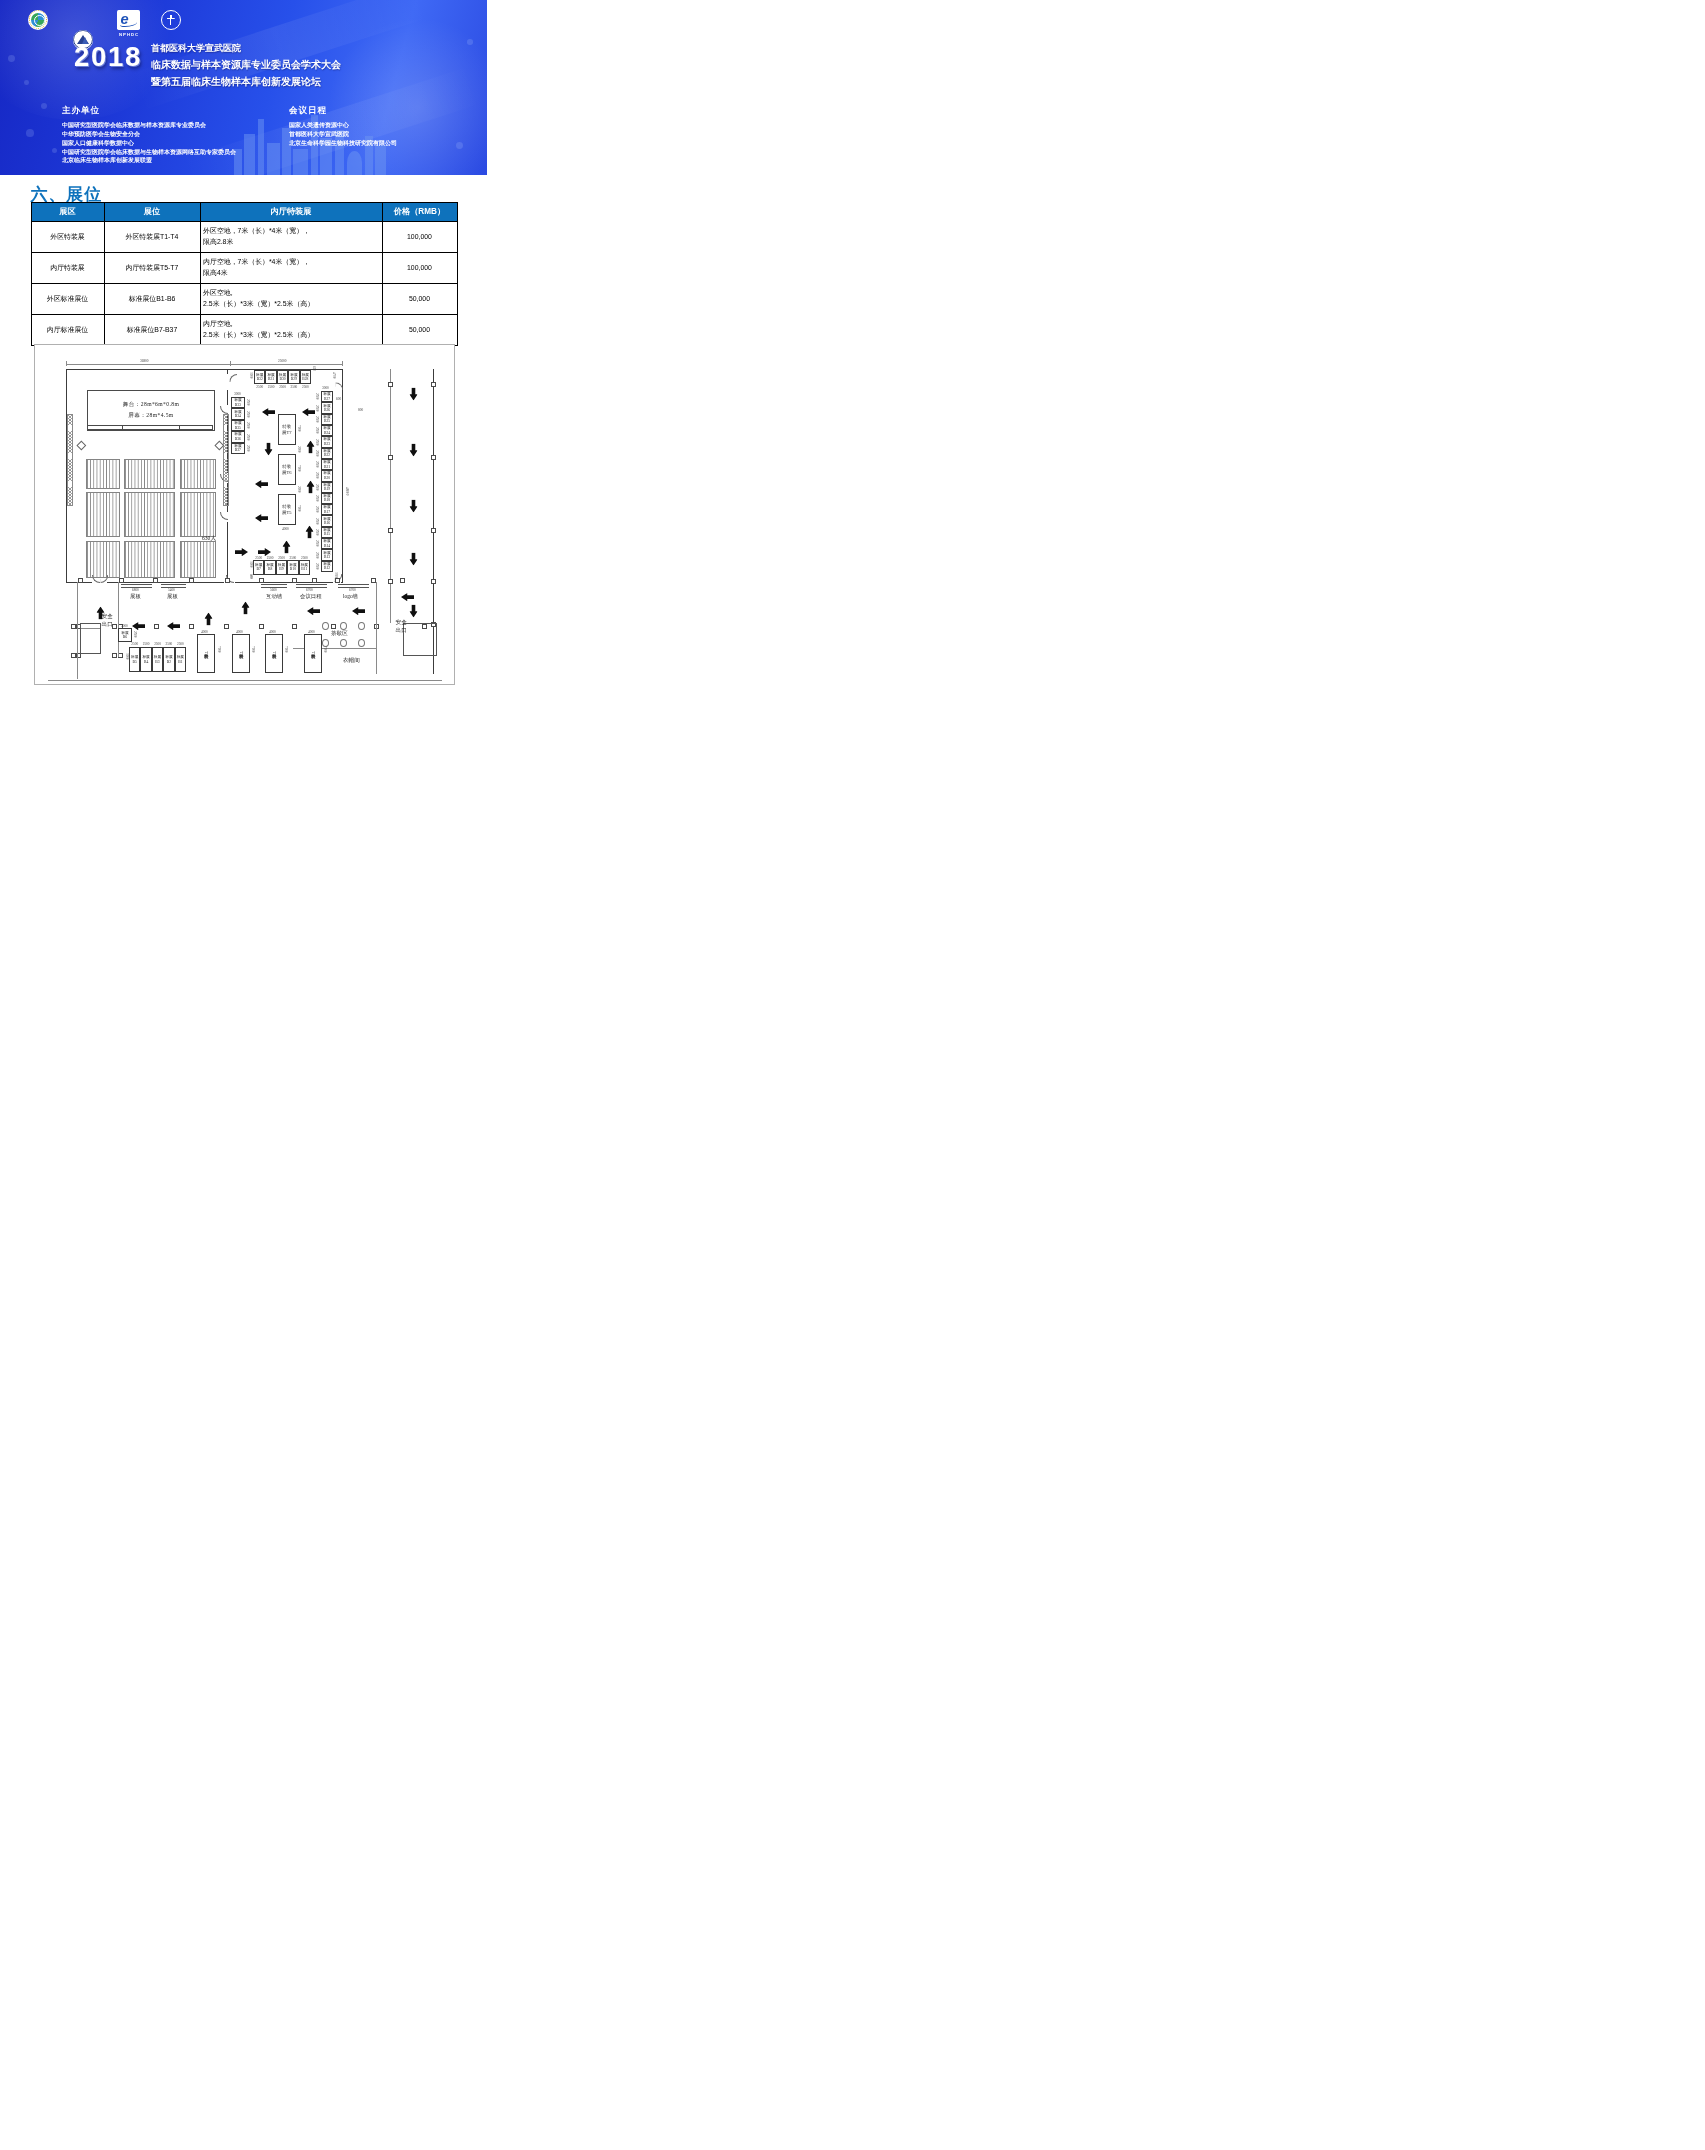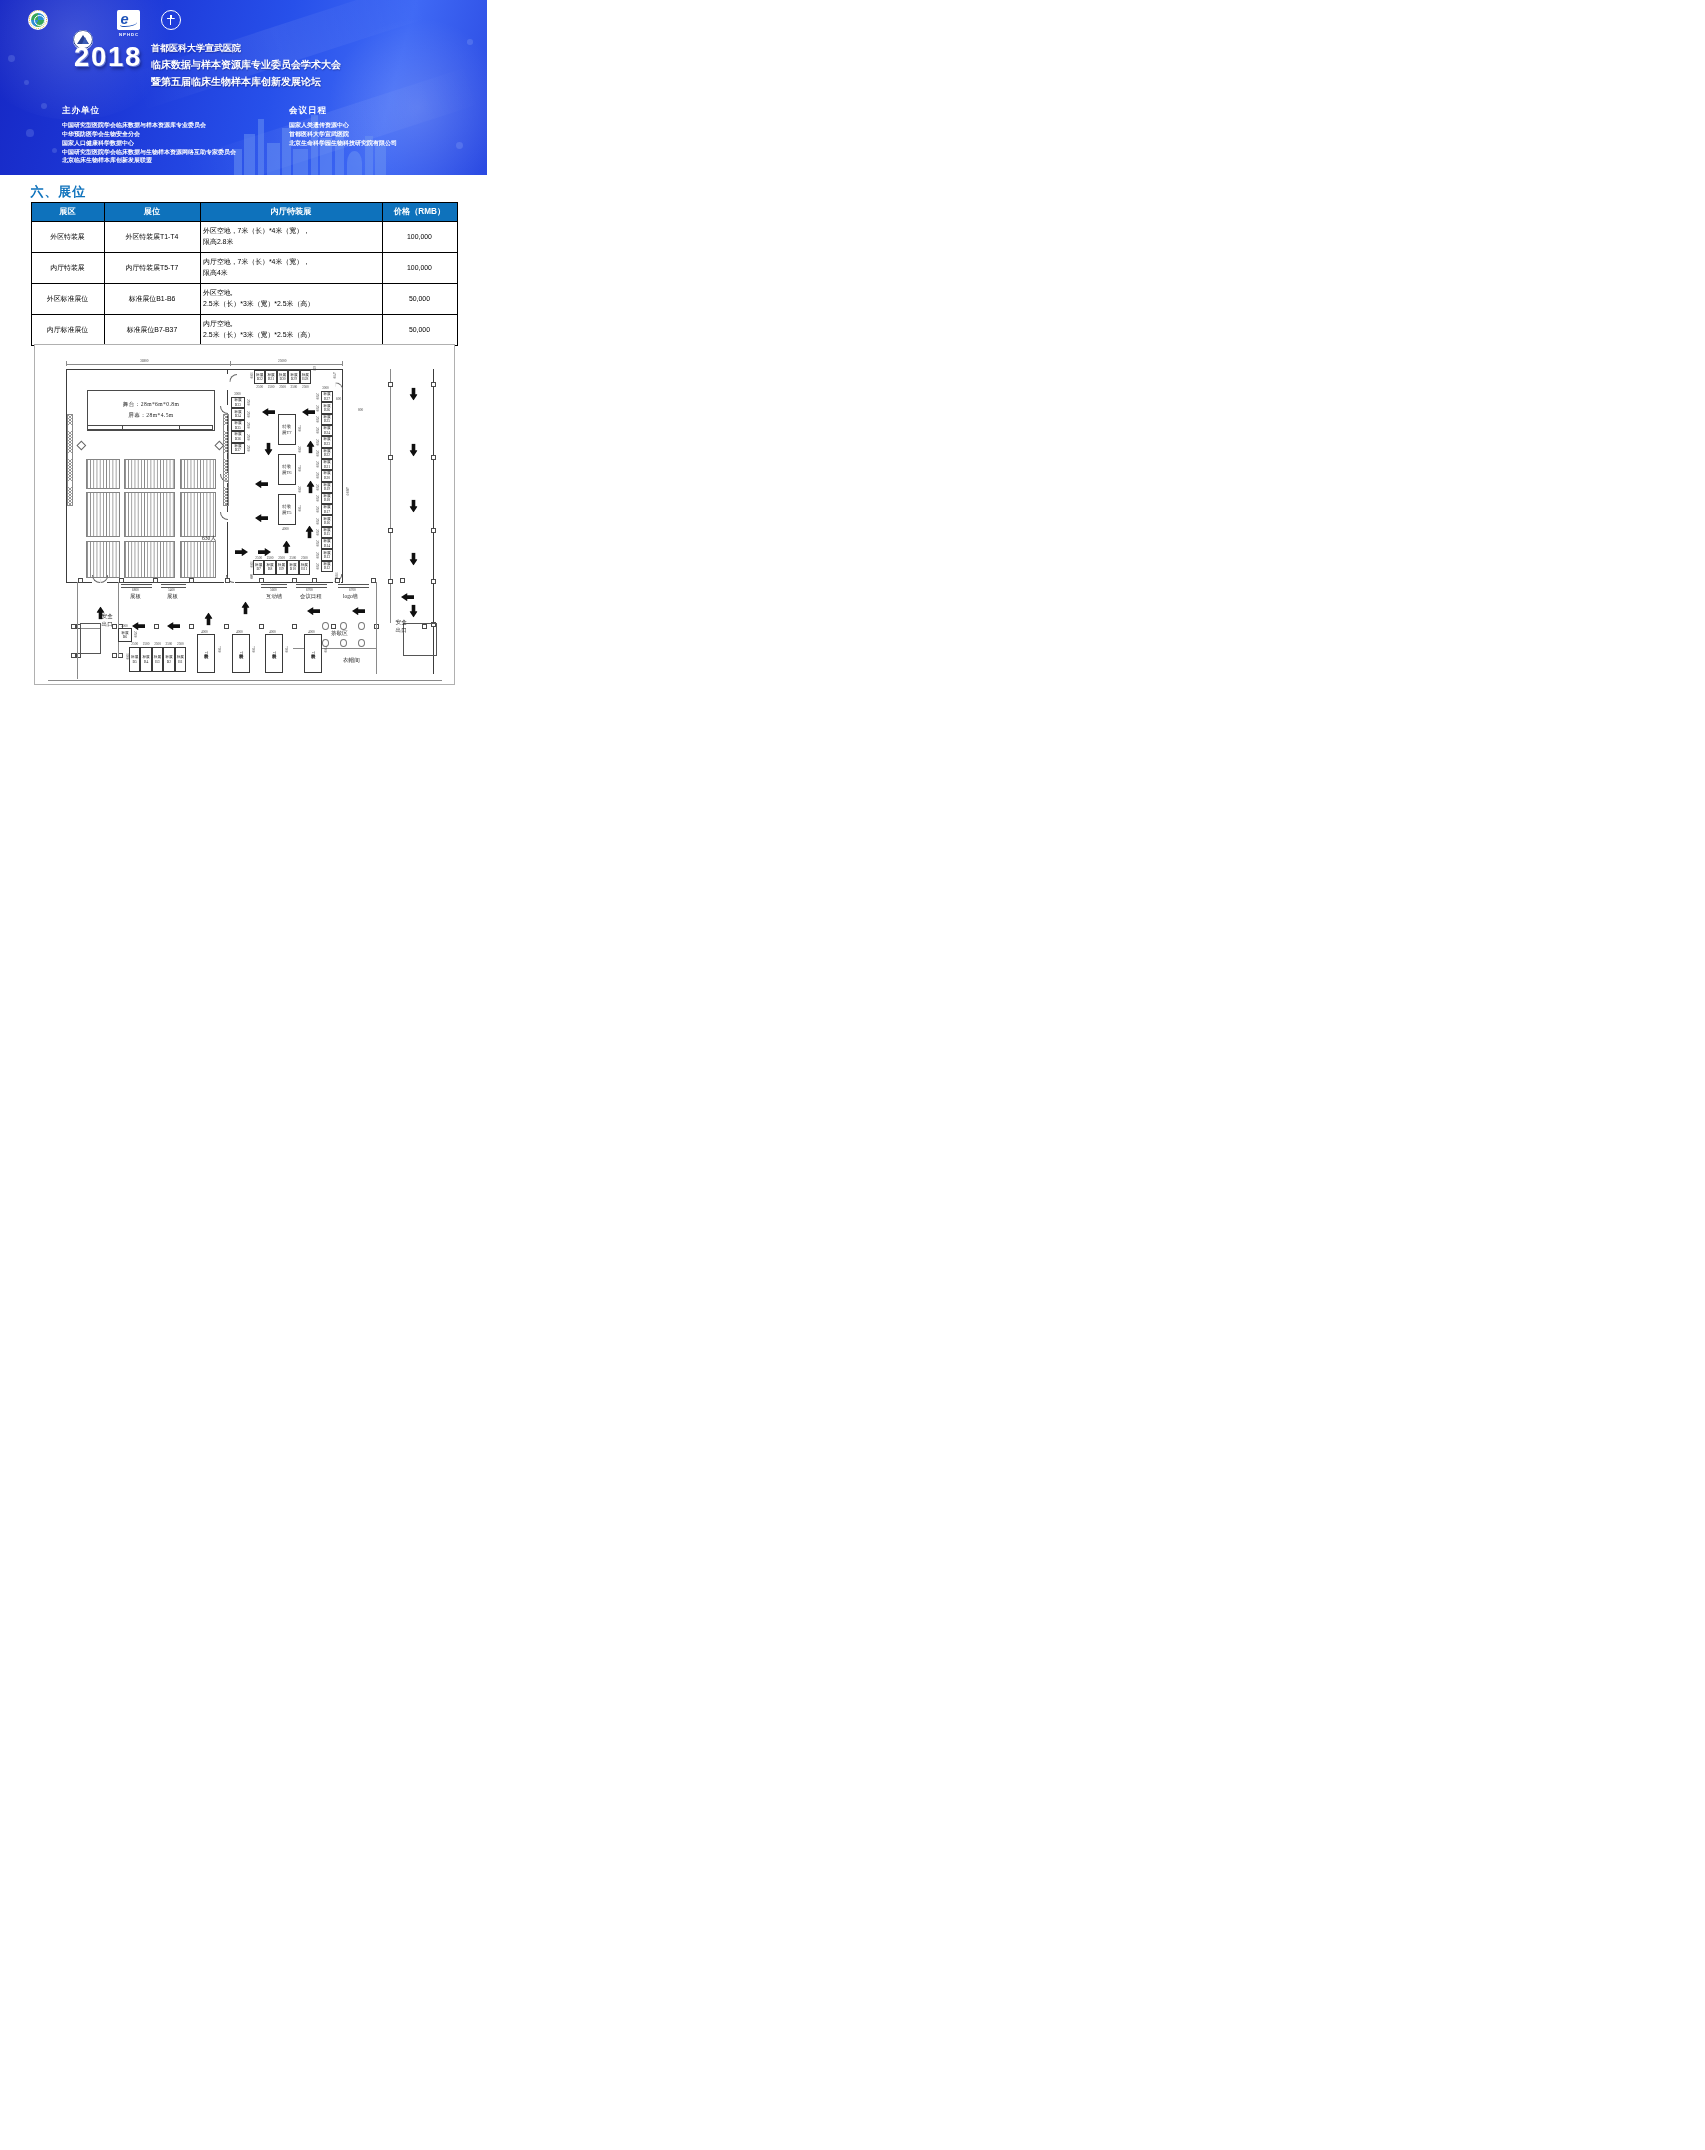--- a/index.html
+++ b/index.html
@@ -32,21 +32,21 @@
      linear-gradient(#fff,#fff) 50% 40%/7.7px 1.3px no-repeat;}
   #year{position:absolute;left:74px;top:41px;color:#fff;font-size:27.5px;font-weight:900;letter-spacing:1.7px;
     text-shadow:0.9px 1.3px 0 rgba(120,140,230,.8),1.7px 2.6px 3.4px rgba(0,0,40,.45);}
   #title-block{position:absolute;left:151px;top:42px;color:#fff;font-weight:bold;text-shadow:0.4px 0.9px 1.3px rgba(0,0,60,.4);}
   #title-block .t1{font-size:9px;margin-bottom:3px;}
   #title-block .t2{font-size:10px;margin-bottom:3px;}
   #title-block .t3{font-size:10px;}
   .org-title{color:#fff;font-size:8.6px;font-weight:bold;letter-spacing:0.9px;font-family:Liberation Mono, monospace;}
   .org-list{margin-top:4.3px;color:#fff;font-size:6px;font-weight:bold;line-height:8.8px;}
   
-  #sec-title{position:absolute;left:30.5px;top:183px;color:#0e72bc;font-size:13px;font-weight:900;letter-spacing:0.9px;text-align:center;}
+  #sec-title{position:absolute;left:30.5px;top:183px;color:#0e72bc;font-size:17px;font-weight:900;letter-spacing:0.9px;text-align:center;}
   #booth-table{position:absolute;left:30.5px;top:202px;width:426px;border-collapse:collapse;table-layout:fixed;}
   #booth-table th{background:#0e72bc;color:#fff;font-size:8.2px;font-weight:bold;height:15.5px;border:0.4px solid #000;}
   #booth-table td{border:0.4px solid #000;font-size:6.9px;color:#000;height:28px;text-align:center;}
   #booth-table td.size{text-align:left;padding:0.9px 2.6px;line-height:1.5;}
   #booth-table{border:0.9px solid #000;}
   #booth-table tr{border-top:0.9px solid #000;}
   
   #plan{position:absolute;left:34px;top:344px;width:419px;height:339px;background:#fff;border:0.4px solid #b0b0b0;font-family:"Liberation Serif","DejaVu Serif",serif;}
   .wall{position:absolute;background:#3c3c3c;}
   .line{position:absolute;background:#8a8a8a;}

